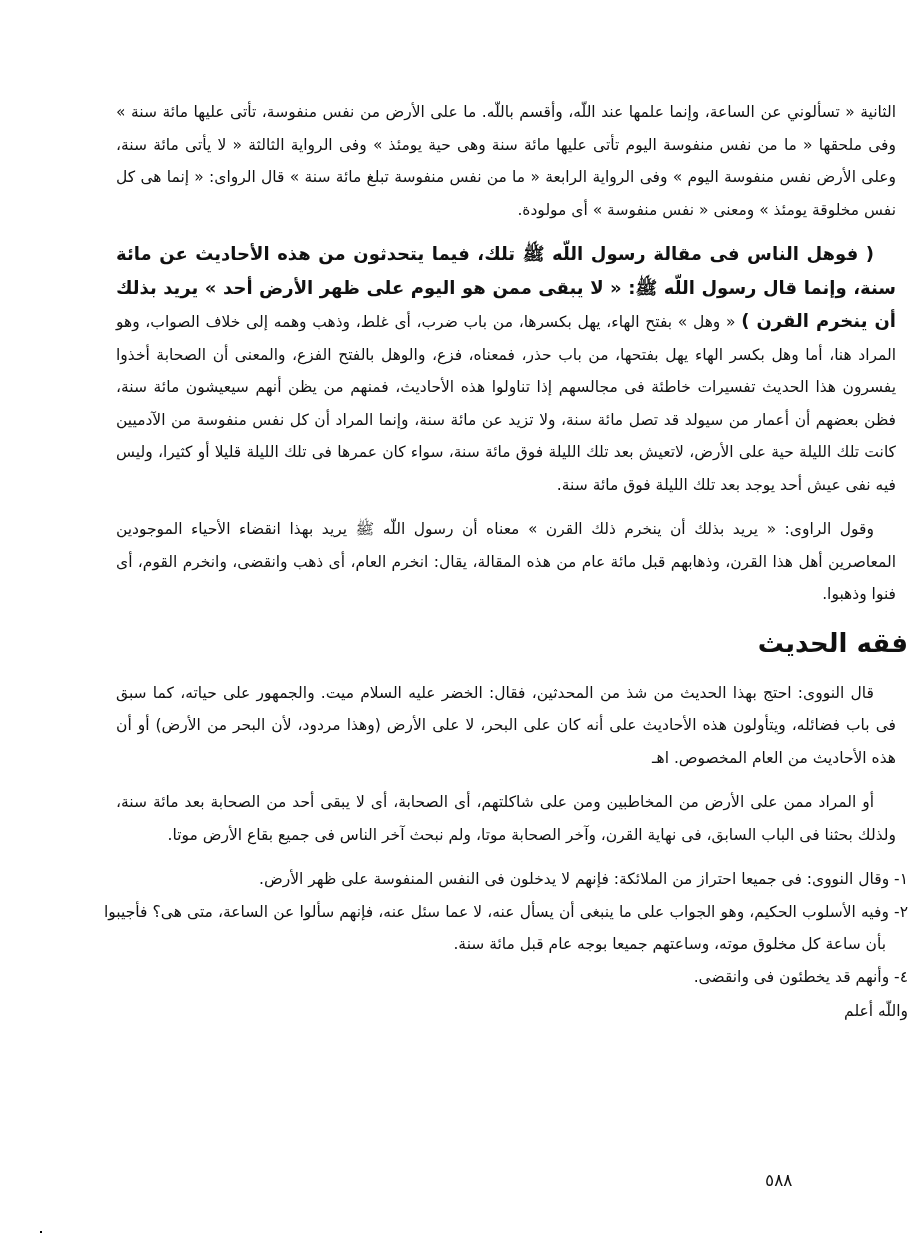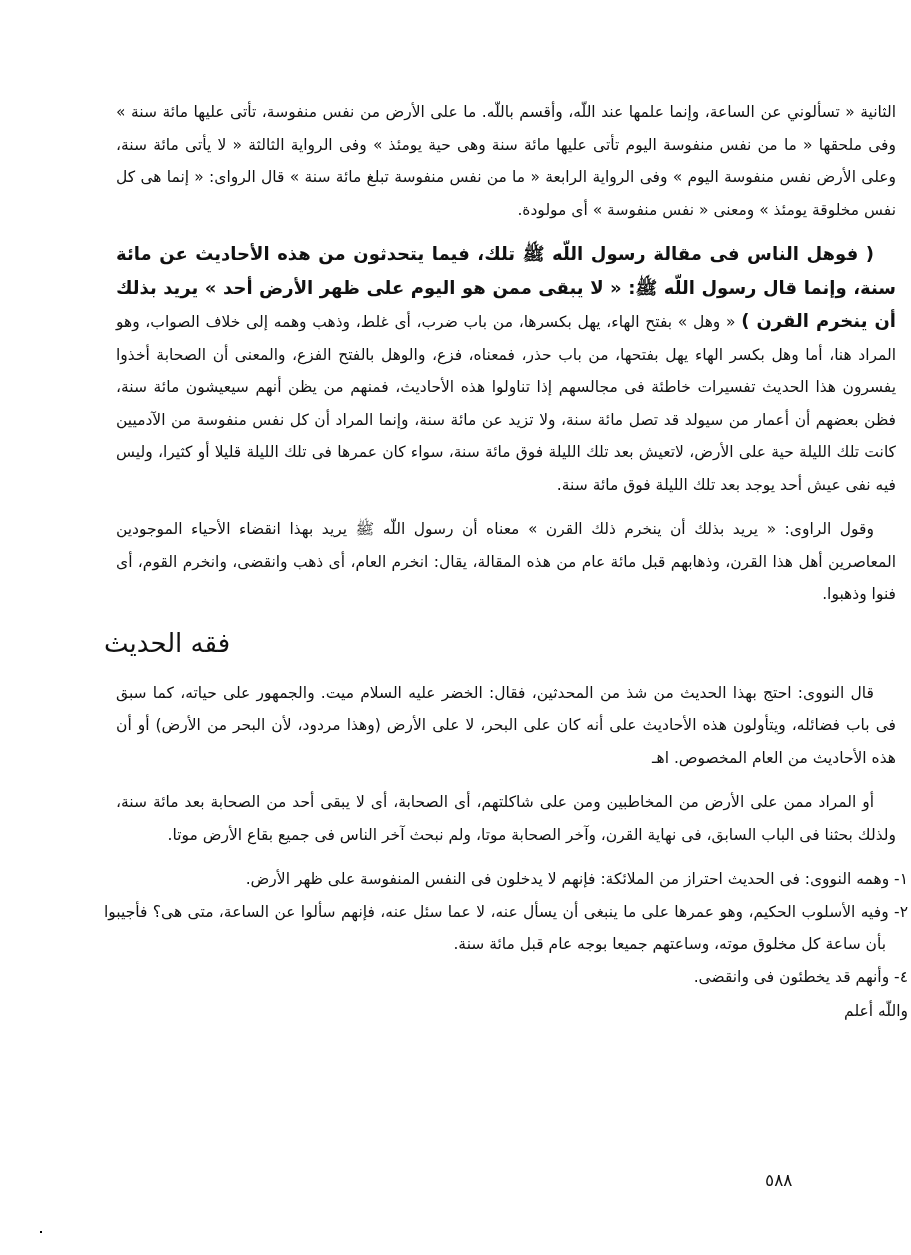--- a/index.html
+++ b/index.html
@@ -10,21 +10,21 @@
     .page {
       position: absolute; left: 104px; top: 84px; width: 804px;
       direction: rtl; text-align: justify;
     }
     .para {
       font-size: 15.5px; line-height: 32.5px; margin: 12px;
       text-align: justify; text-align-last: right;
     }
     .para.indent { text-indent: 22px; }
     .heading {
-      font-weight: normal; font-size: 26px; text-align: left;
+      font-weight: bold; font-size: 26px; text-align: right;
       margin: 8px 0 14px 0; line-height: 40px;
     }
     .list-item {
       font-size: 15.5px; line-height: 32.5px; margin: 0;
       padding-right: 22px; text-indent: -22px; text-align: justify; text-align-last: right;
     }
     .closing {
       font-size: 15.5px; text-align: right; margin-top: 2px; line-height: 32px;
       padding-left: 230px;
     }
@@ -47,22 +47,22 @@
 
   <p class="para indent">وقول الراوى: « يريد بذلك أن ينخرم ذلك القرن » معناه أن رسول اللّه ﷺ يريد بهذا انقضاء الأحياء الموجودين المعاصرين أهل هذا القرن، وذهابهم قبل مائة عام من هذه المقالة، يقال: انخرم العام، أى ذهب وانقضى، وانخرم القوم، أى فنوا وذهبوا.</p>
 
   <h2 class="heading">فقه الحديث</h2>
 
   <p class="para indent">قال النووى: احتج بهذا الحديث من شذ من المحدثين، فقال: الخضر عليه السلام ميت. والجمهور على حياته، كما سبق فى باب فضائله، ويتأولون هذه الأحاديث على أنه كان على البحر، لا على الأرض (وهذا مردود، لأن البحر من الأرض) أو أن هذه الأحاديث من العام المخصوص. اهـ</p>
 
   <p class="para indent">أو المراد ممن على الأرض من المخاطبين ومن على شاكلتهم، أى الصحابة، أى لا يبقى أحد من الصحابة بعد مائة سنة، ولذلك بحثنا فى الباب السابق، فى نهاية القرن، وآخر الصحابة موتا، ولم نبحث آخر الناس فى جميع بقاع الأرض موتا.</p>
 
   <div>
-    <p class="list-item"><span>١-</span> <span>وهمه النووى: فى الحديث احتراز من الملائكة: فإنهم لا يدخلون فى النفس المنفوسة على ظهر الأرض.</span></p>
-    <p class="list-item"><span>٢-</span> <span>وفيه الأسلوب الحكيم، وهو عمرها على ما ينبغى أن يسأل عنه، لا عما سئل عنه، فإنهم سألوا عن الساعة، متى هى؟ فأجيبوا بأن ساعة كل مخلوق موته، وساعتهم جميعا بوجه عام قبل مائة سنة.</span></p>
+    <p class="list-item"><span>١-</span> <span>وقال النووى: فى جميعا احتراز من الملائكة: فإنهم لا يدخلون فى النفس المنفوسة على ظهر الأرض.</span></p>
+    <p class="list-item"><span>٢-</span> <span>وفيه الأسلوب الحكيم، وهو الجواب على ما ينبغى أن يسأل عنه، لا عما سئل عنه، فإنهم سألوا عن الساعة، متى هى؟ فأجيبوا بأن ساعة كل مخلوق موته، وساعتهم جميعا بوجه عام قبل مائة سنة.</span></p>
     <p class="list-item"><span>٤-</span> <span>وأنهم قد يخطئون فى وانقضى.</span></p>
   </div>
 
   <div class="closing">واللّه أعلم</div>
 </div>
 
 <div class="page-number">٥٨٨</div>
 <div class="speck"></div>
 
 </body></html>

